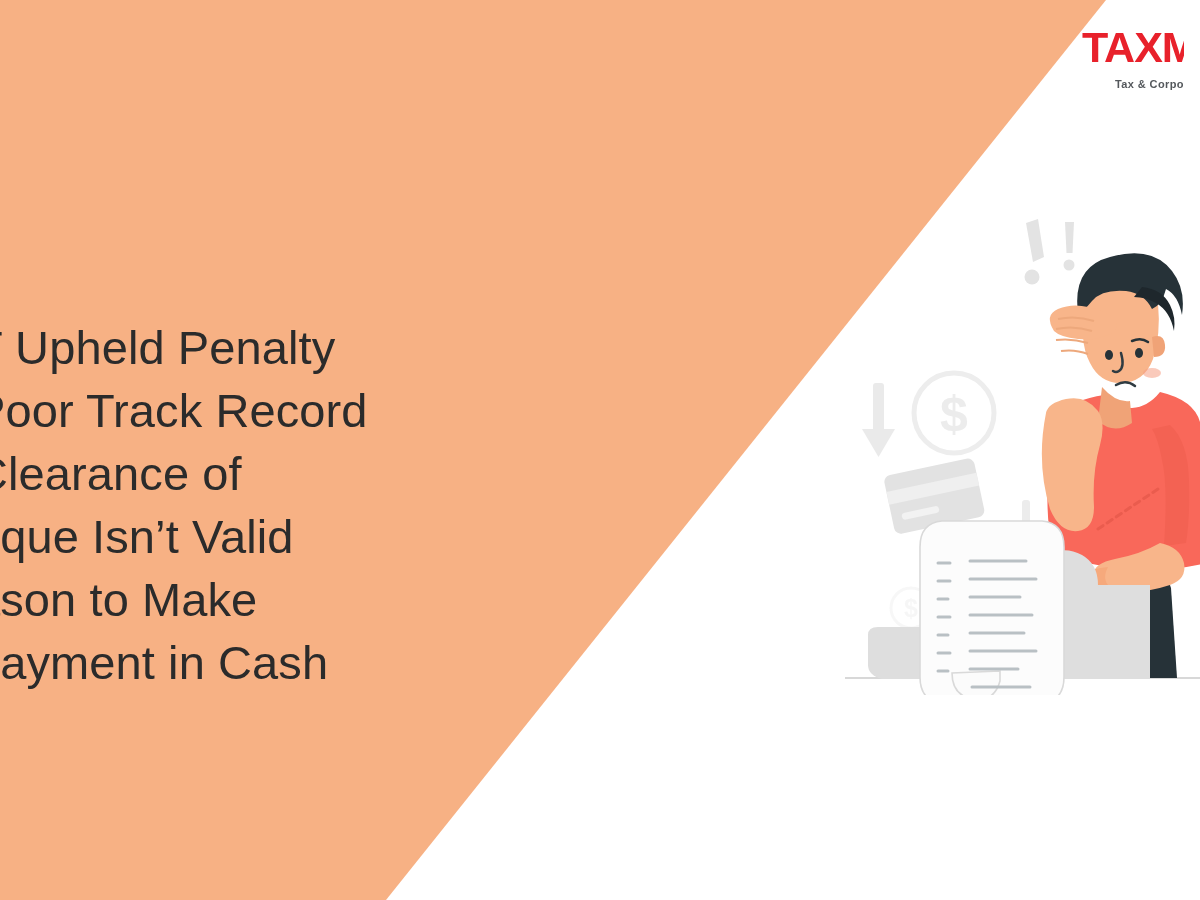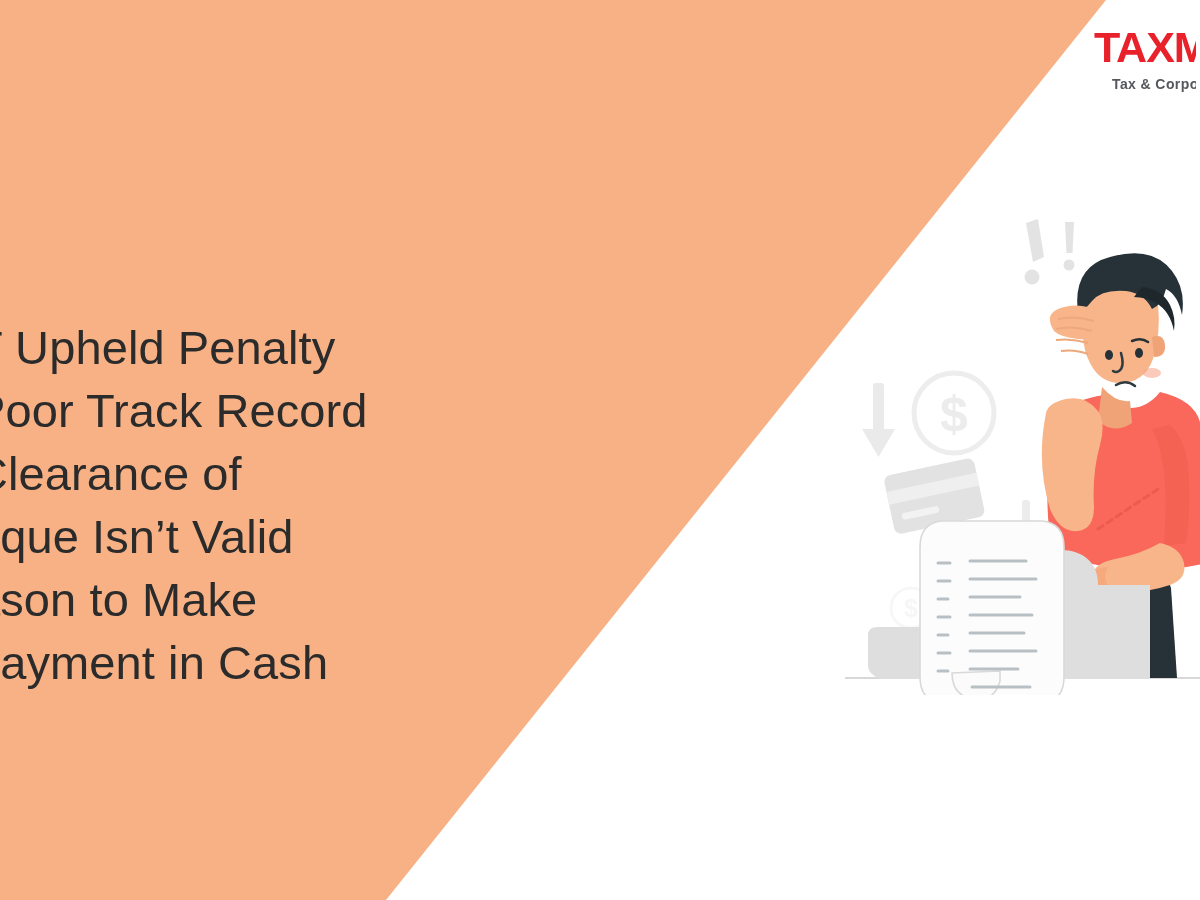--- a/index.html
+++ b/index.html
@@ -40,39 +40,39 @@
     letter-spacing:0.1px;
     white-space:nowrap;
   }
   .headline .hl-line { display:block; }
   
   .headline .clip-left { margin-left:-26px; }
 
   
   .logo {
     position:absolute;
-    right:4px; top:22px;
+    right:16px; top:22px;
     z-index:6;
     text-align:right;
     overflow:hidden;
     width:102px;
   }
   .logo-mark {
     font-family:"Liberation Sans", sans-serif;
     font-size:43px;
     font-weight:700;
     color:#e8212b;
     letter-spacing:-1px;
     line-height:50px;
     white-space:nowrap;
     display:block;
   }
   .logo-tagline {
     font-family:"Liberation Sans", sans-serif;
-    font-size:14px;
+    font-size:11px;
     font-weight:700;
     color:#54585c;
     letter-spacing:0.4px;
     line-height:16px;
     white-space:nowrap;
     display:block;
     margin-top:4px;
     margin-left:18px;
   }
 

